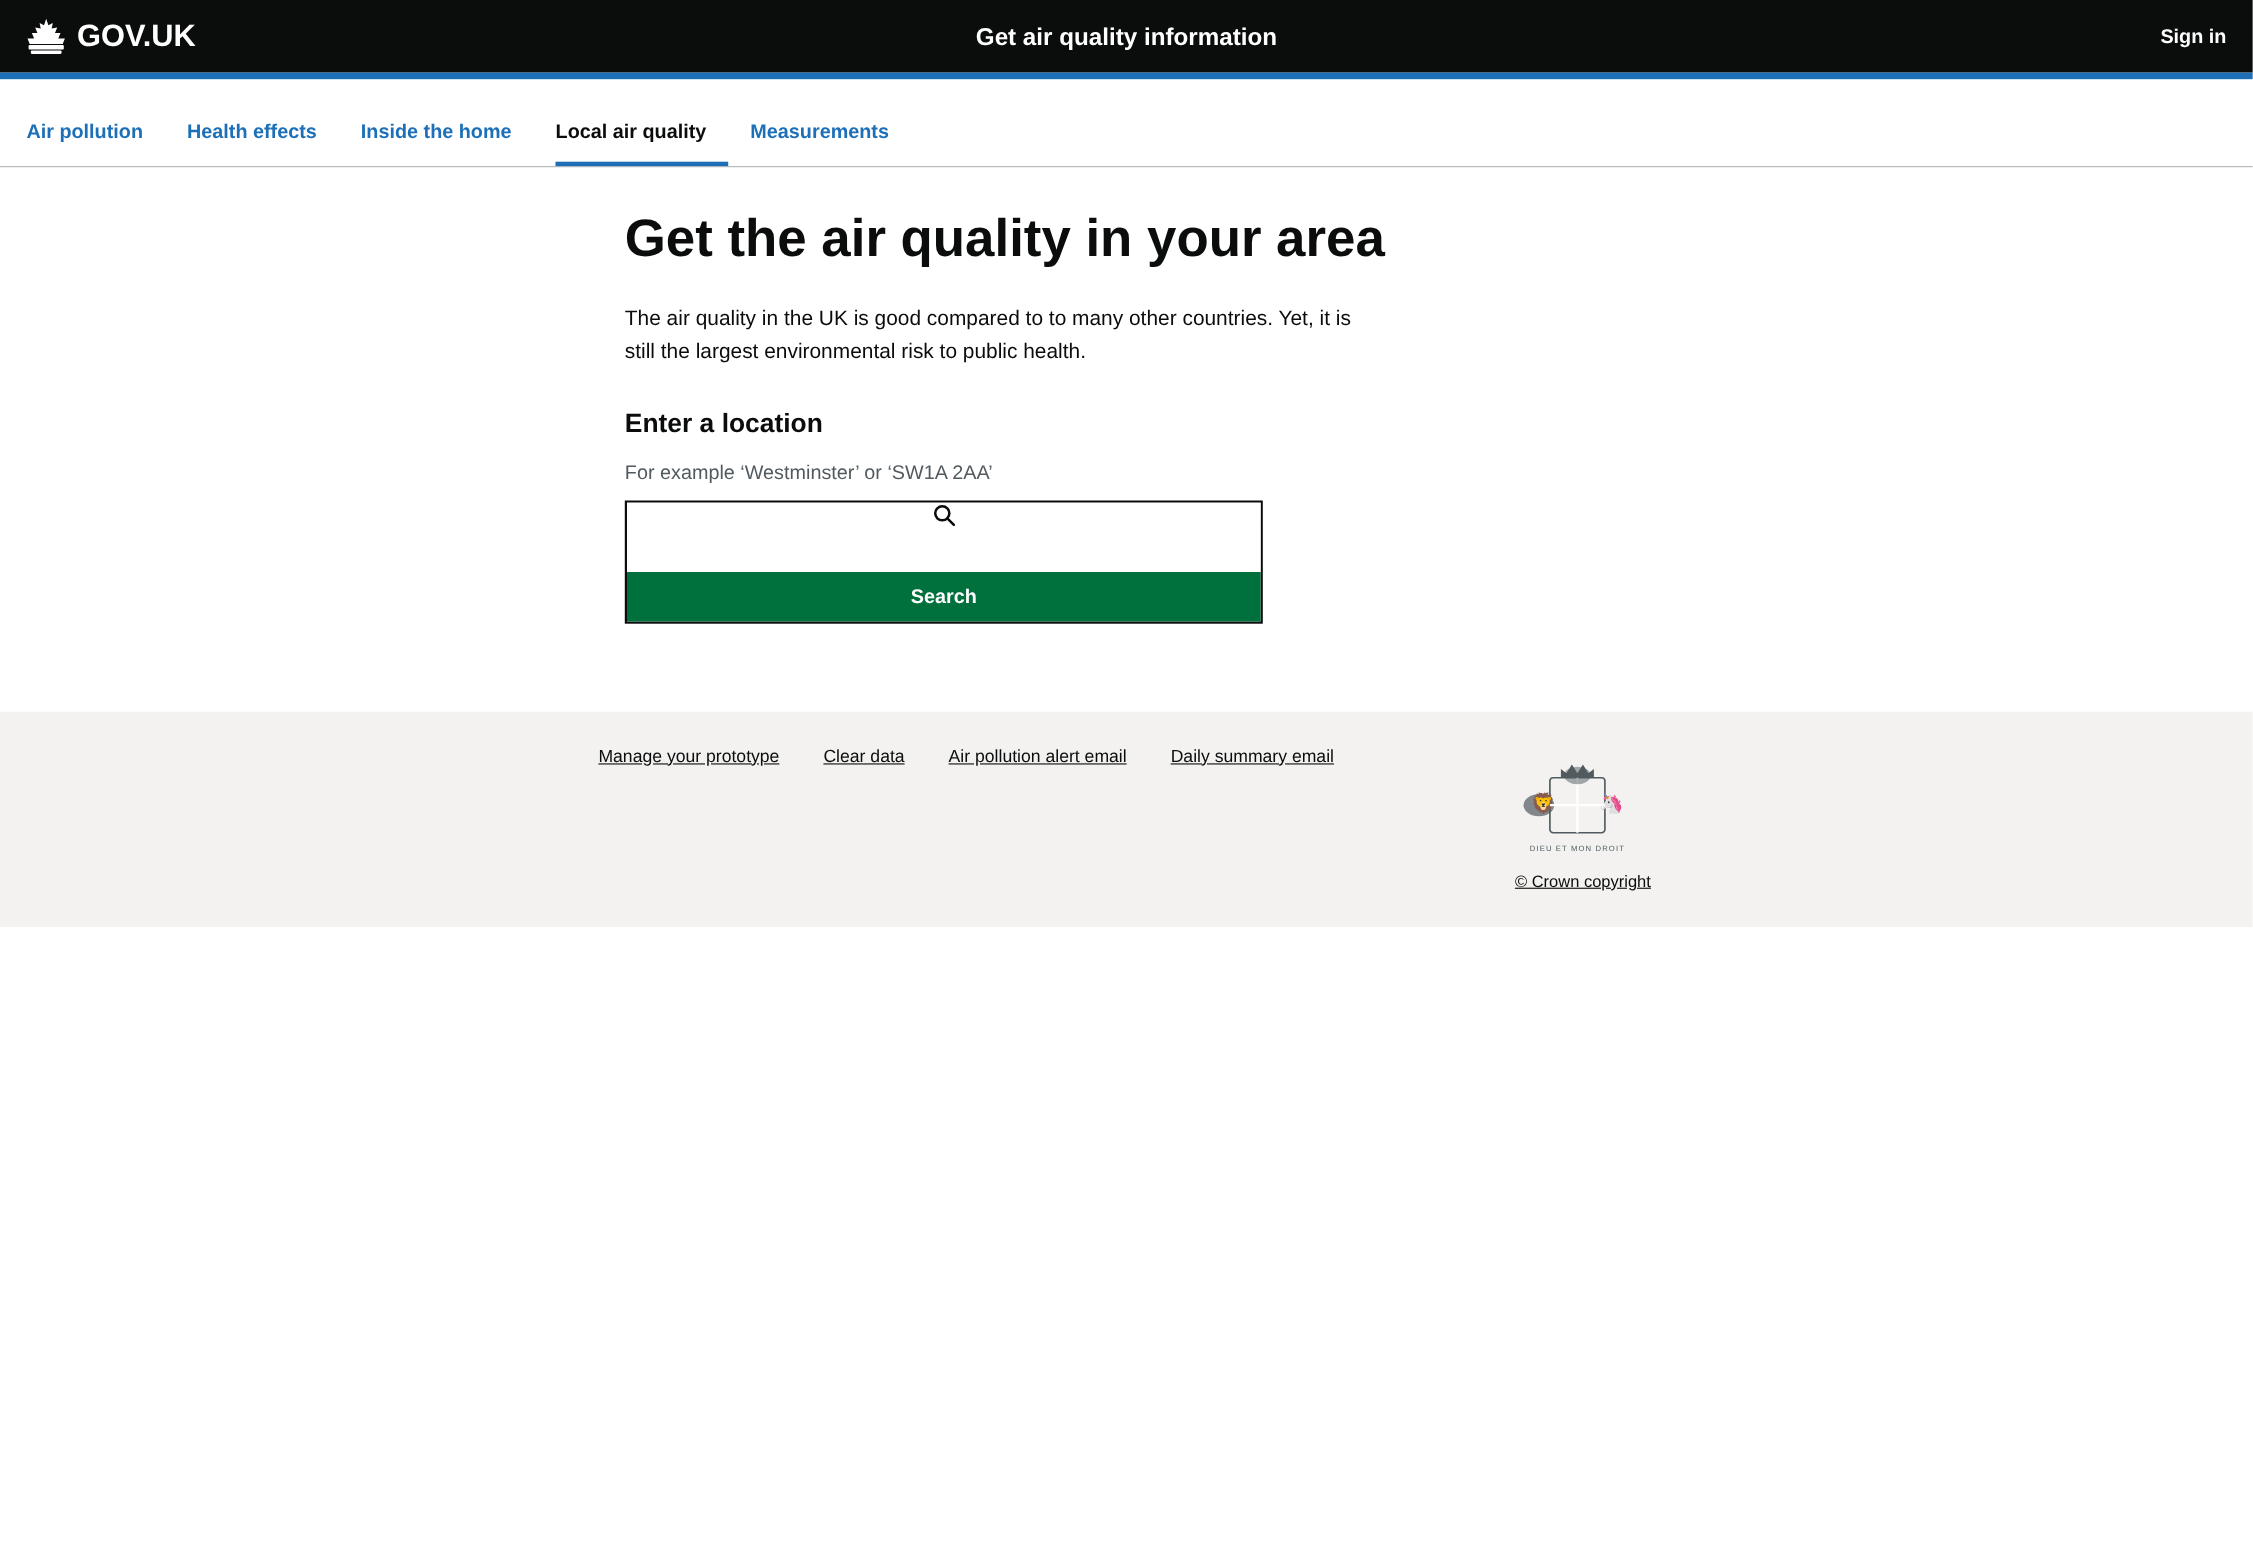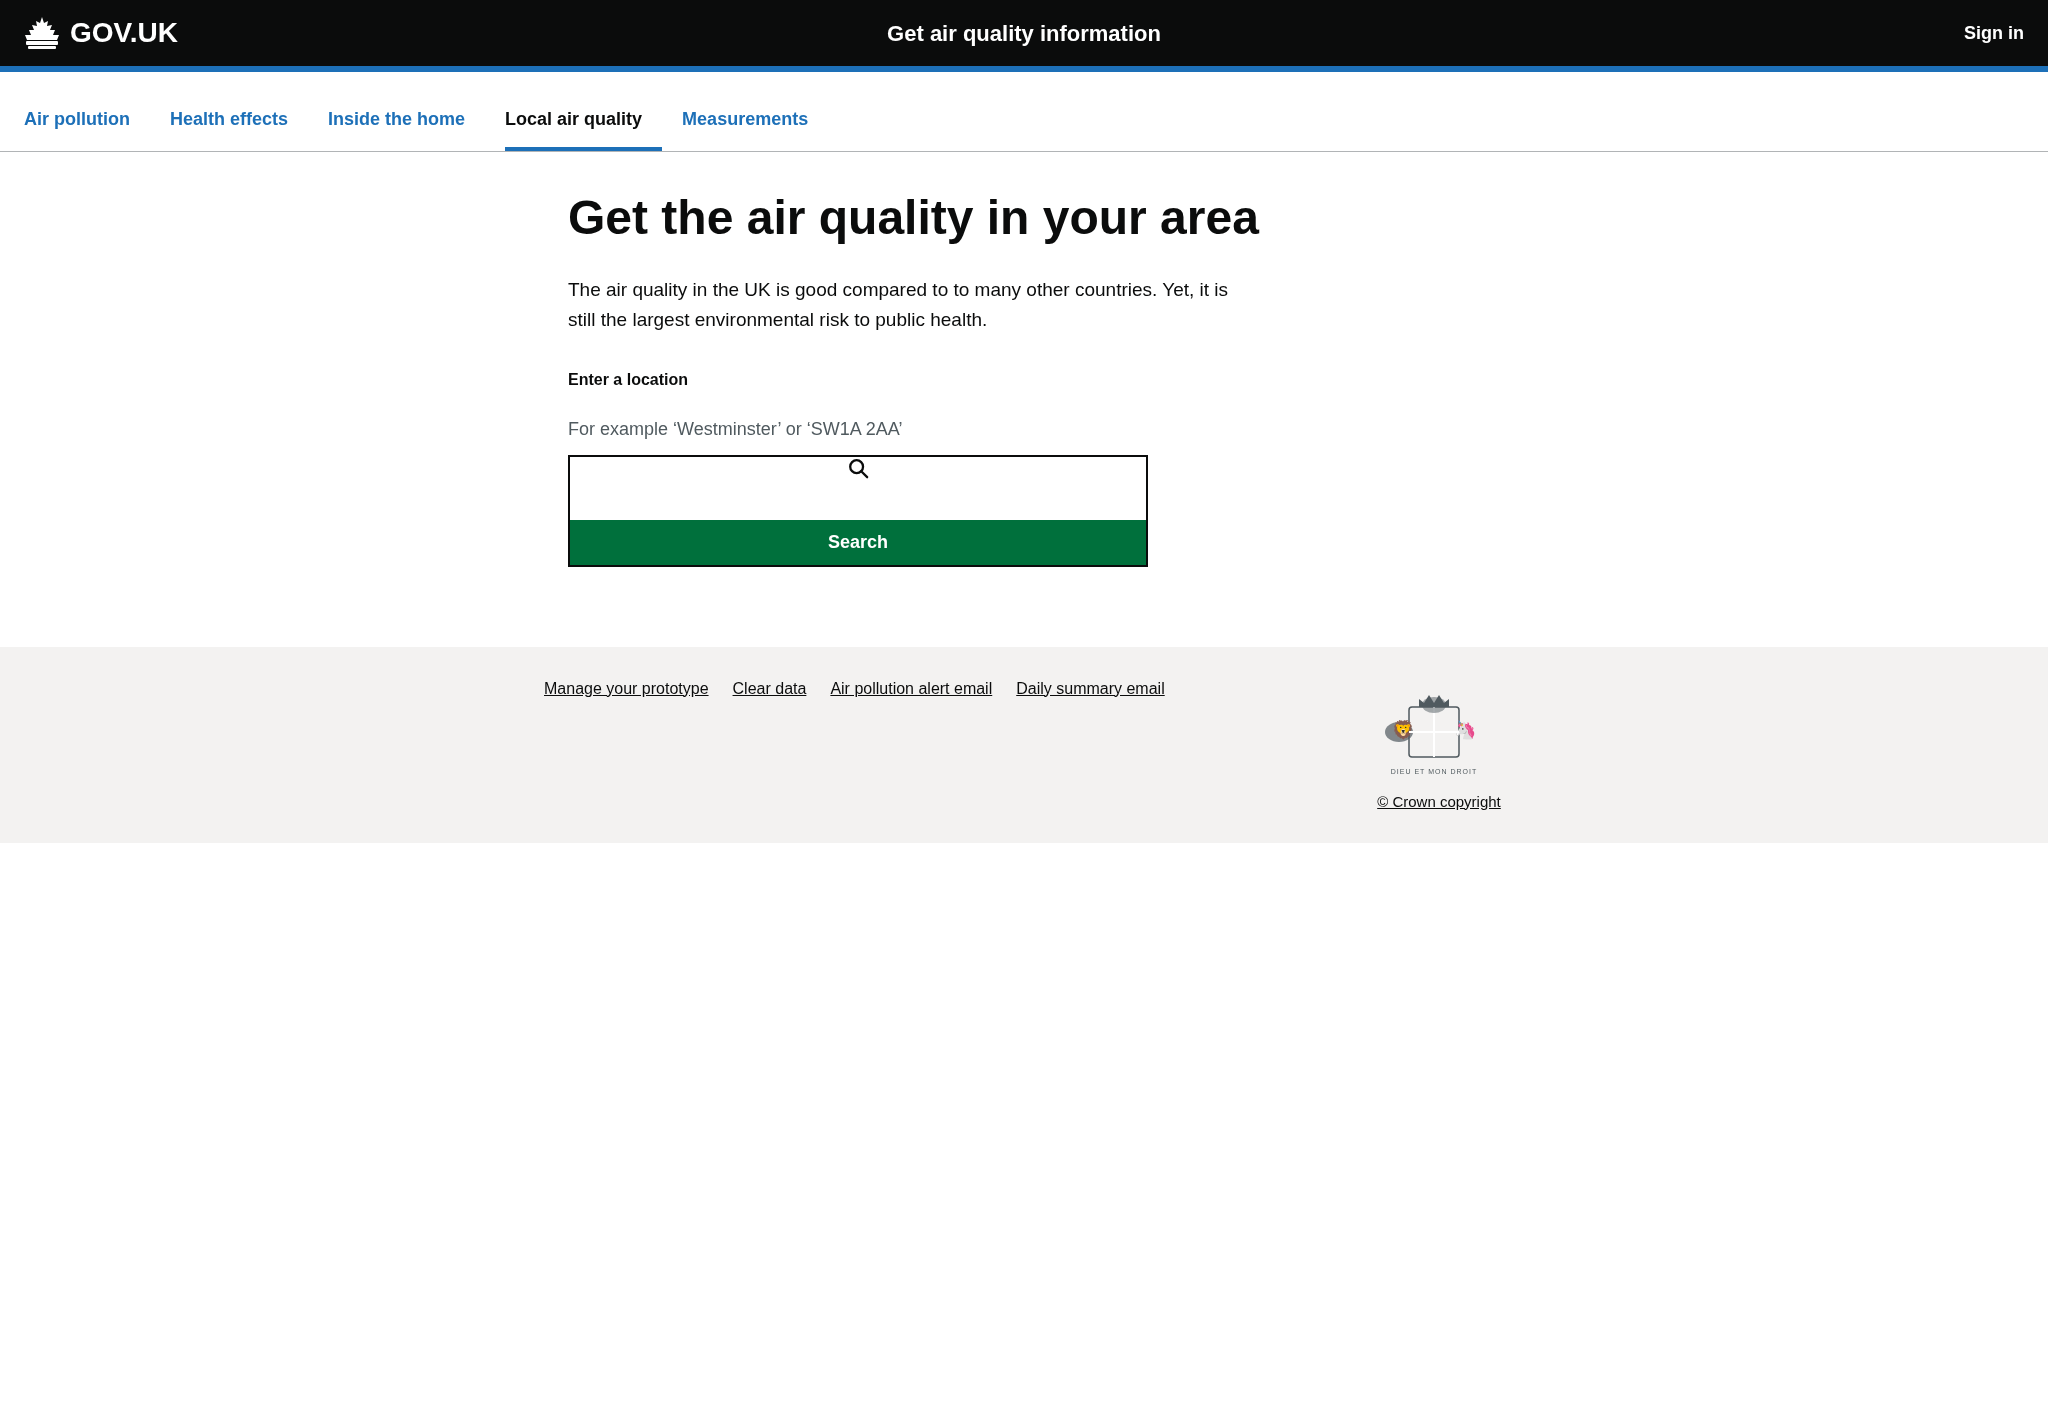--- a/index.html
+++ b/index.html
@@ -91,23 +91,23 @@
       line-height: 1.1;
       margin-bottom: 30px;
     }
     .page-description {
       font-size: 19px;
       line-height: 1.6;
       margin-bottom: 32px;
       max-width: 680px;
     }
     .location-label {
-      font-size: 16px;
-      font-weight: 700;
-      margin-bottom: 24px;
+      font-size: 24px;
+      font-weight: 700;
+      margin-bottom: 12px;
     }
     .location-hint {
       font-size: 18px;
       color: #505a5f;
       margin-bottom: 12px;
     }
     .search-form {
       display: flex;
       align-items: stretch;
       max-width: 580px;
@@ -155,21 +155,21 @@
     .footer-inner {
       max-width: 960px;
       margin: 0 auto;
       display: flex;
       justify-content: space-between;
       align-items: flex-start;
     }
     .footer-left {}
     .footer-links {
       display: flex;
-      gap: 24px;
+      gap: 40px;
       margin-bottom: 24px;
       flex-wrap: wrap;
     }
     .footer-link {
       font-size: 16px;
       color: #0b0c0c;
       text-decoration: underline;
       cursor: pointer;
     }
     .ogl-row {

